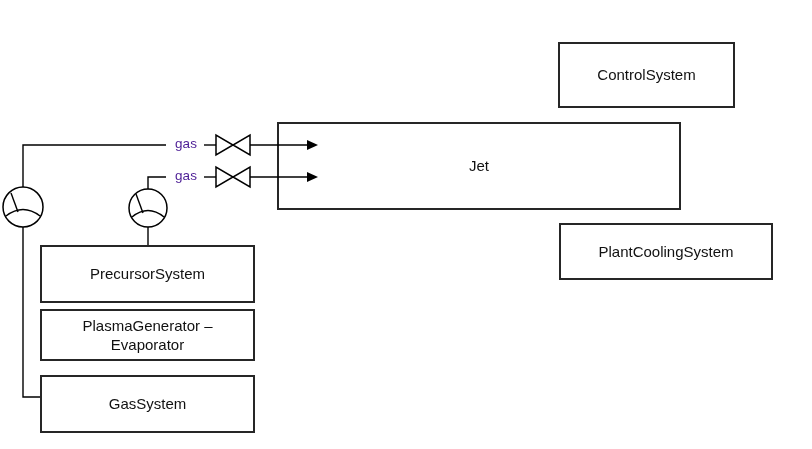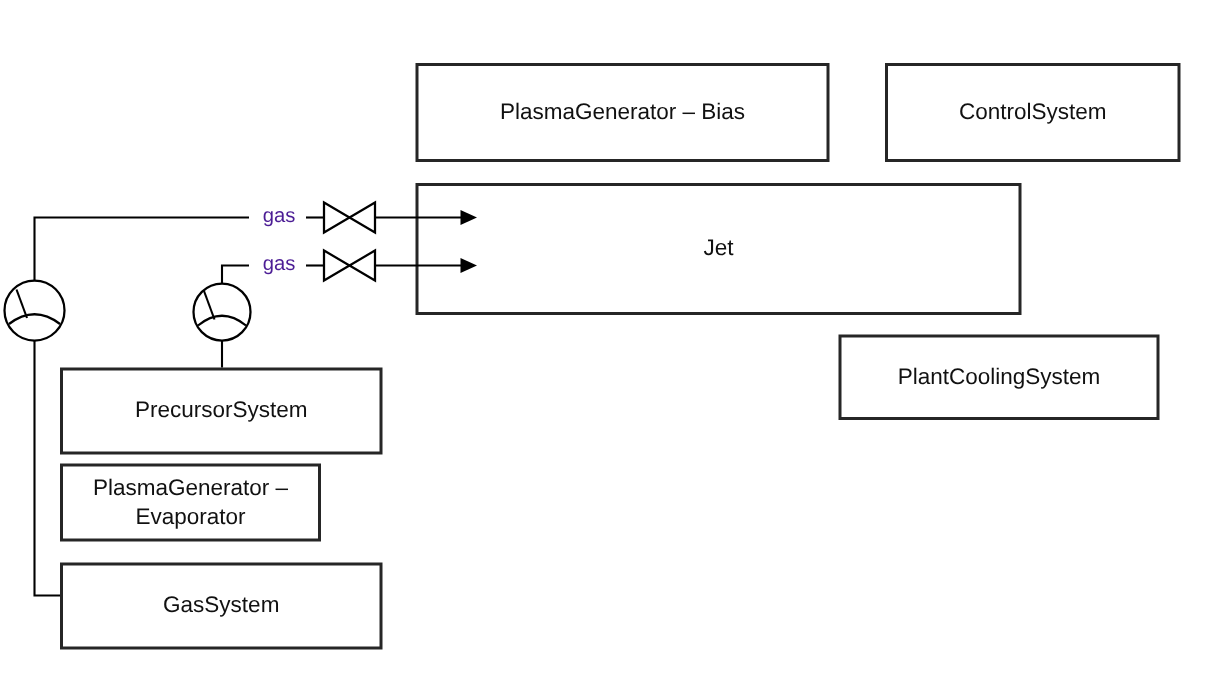--- a/index.html
+++ b/index.html
@@ -98,41 +98,38 @@
       <path d="M18,212 L11,193" stroke-width="1.4"></path>
     </g>
 
     <g fill="none" stroke="#000000" stroke-width="1.5">
       <circle cx="148" cy="208" r="19" fill="#ffffff"></circle>
       <path d="M132,217 Q148,204 164,217"></path>
       <path d="M143,213 L136,194" stroke-width="1.4"></path>
     </g>
   </svg>
 
-  <div class="box" style="left:277px; top:42px; width:276px; height:66px;">
-    <span class="box-label">PlasmaGenerator – Bias</span>
-  </div>
 
-  <div class="box" style="left:558px; top:42px; width:197px; height:66px;margin-left:32px;">
+  <div class="box" style="left:558px; top:42px; width:177px; height:66px;">
     <span class="box-label">ControlSystem</span>
   </div>
 
   <div class="box" style="left:277px; top:122px; width:404px; height:88px;">
     <span class="box-label">Jet</span>
   </div>
 
   <div class="box" style="left:559px; top:223px; width:214px; height:57px;">
     <span class="box-label">PlantCoolingSystem</span>
   </div>
 
   <div class="box" style="left:40px; top:245px; width:215px; height:58px;text-align:center;">
     <span class="box-label">PrecursorSystem</span>
   </div>
 
-  <div class="box box-evaporator" style="left:40px; top:309px; width:174px; height:52px;">
+  <div class="box box-evaporator" style="left:40px; top:309px; width:215px; height:52px;">
     <span class="box-label">PlasmaGenerator – Evaporator</span>
   </div>
 
   <div class="box" style="left:40px; top:375px; width:215px; height:58px;justify-content:center;">
     <span class="box-label">GasSystem</span>
   </div>
 
   <span class="gas-label gas-label-1">gas</span>
   <span class="gas-label gas-label-2">gas</span>
 

